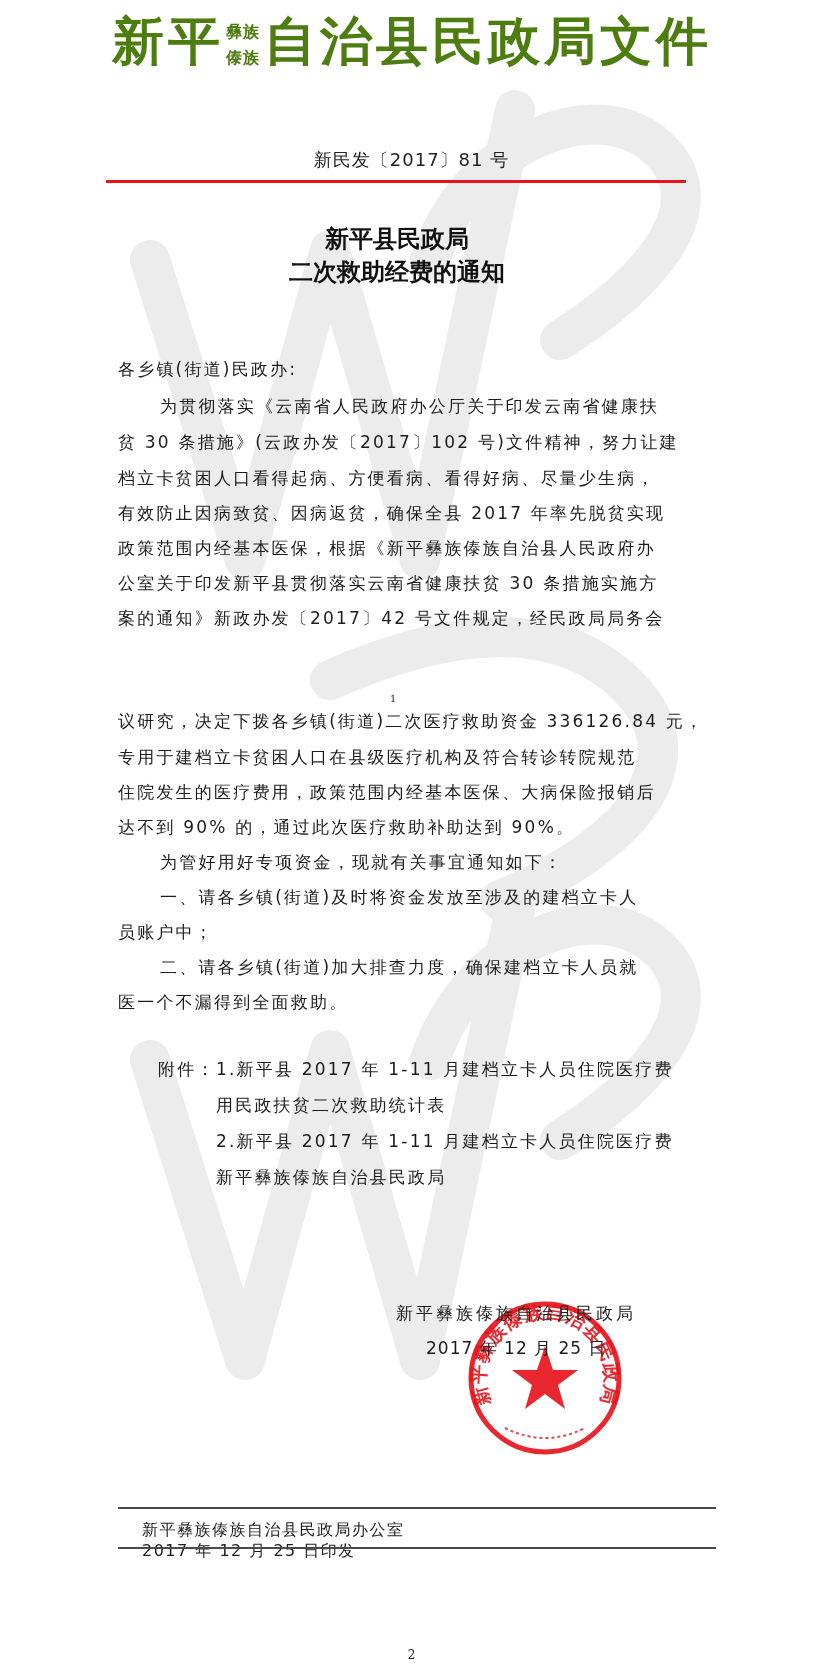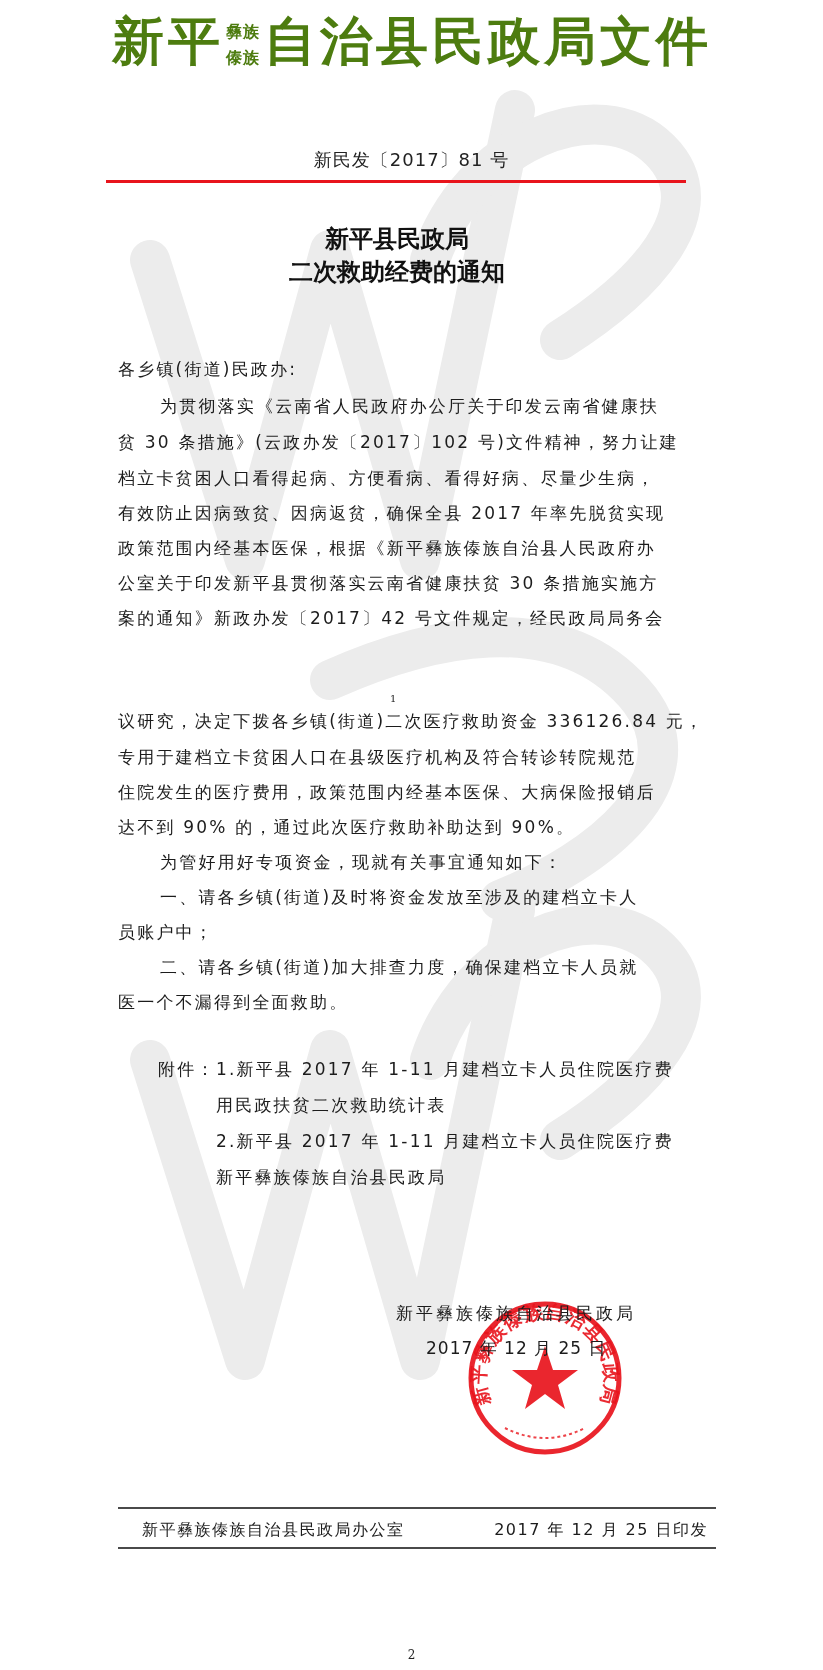--- a/index.html
+++ b/index.html
@@ -152,20 +152,21 @@
     .footer-row {
       position: absolute;
       top: 1520px;
       left: 142px;
       width: 566px;
       display: flex;
       justify-content: space-between;
       font-size: 16px;
       letter-spacing: 1.5px;
       color: #1c1c1c;
+      flex-direction: column;
     }
     .page-number {
       position: absolute;
       top: 1648px;
       left: 0;
       width: 823px;
       text-align: center;
       font-size: 12px;
       font-family: "DejaVu Serif", "Liberation Serif", serif;
       color: #222;

